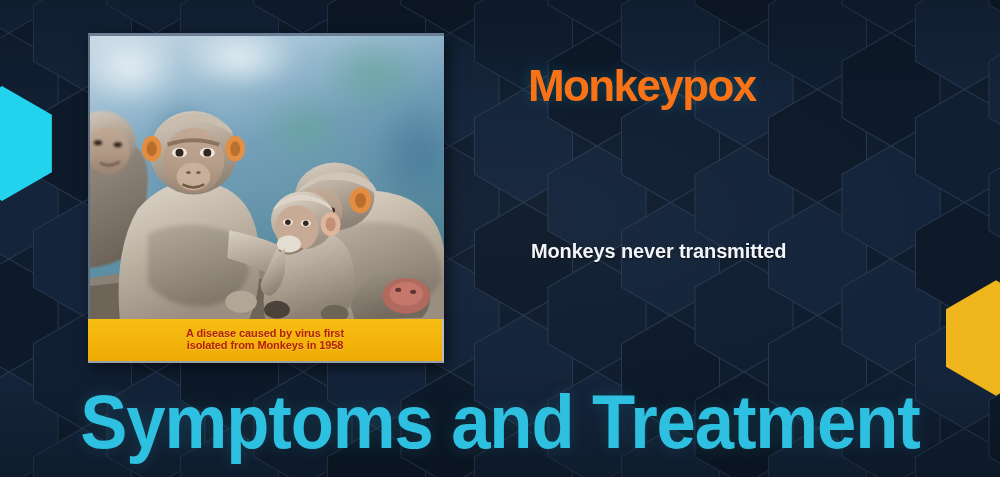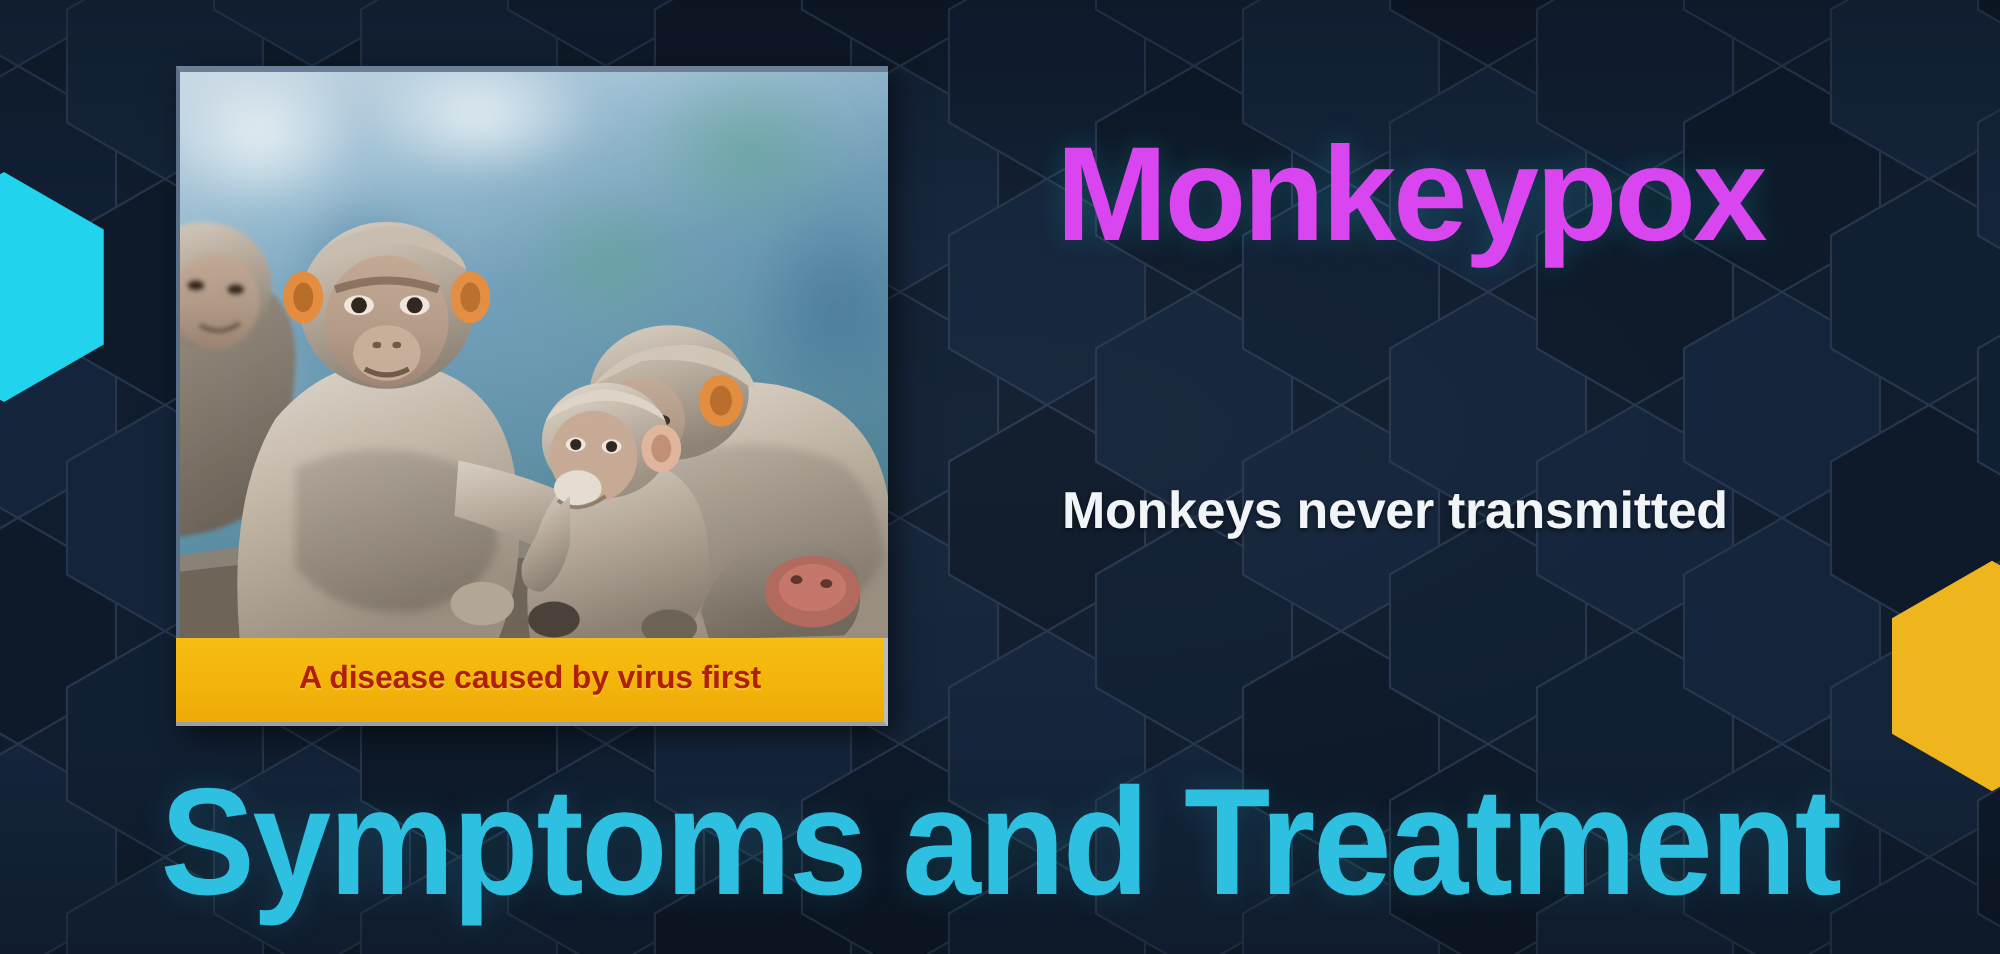--- a/index.html
+++ b/index.html
@@ -86,47 +86,47 @@
     border-bottom: 2px solid #9aa0a8;
     display: flex;
     flex-direction: column;
     align-items: center;
     justify-content: center;
     line-height: 1.08;
   }
   #caption .cap-line {
     color: #b02008;
     font-weight: bold;
-    font-size: 16px;
+    font-size: 11px;
     letter-spacing: -0.1px;
     white-space: nowrap;
     text-shadow: 0 1px 0 rgba(255,220,120,0.45);
   }
 
   
   #title {
     position: absolute;
     left: 528px;
     top: 64px;
     z-index: 4;
-    color: #d946ef;
-    font-size: 67px;
+    color: #f97316;
+    font-size: 44px;
     font-weight: bold;
     letter-spacing: -1.6px;
     line-height: 1;
     white-space: nowrap;
     text-shadow: 0 0 14px rgba(34,211,238,0.22);
   }
   #subtitle {
     position: absolute;
     left: 531px;
     top: 237px;
     z-index: 4;
     color: #f2f5f8;
-    font-size: 26px;
+    font-size: 20px;
     font-weight: bold;
     line-height: 1.44;
     letter-spacing: -0.15px;
     white-space: nowrap;
     text-shadow: 0 1px 2px rgba(0,0,0,0.6);
   }
 
   
   #bottom-heading {
     position: absolute;
@@ -428,20 +428,21 @@
           <ellipse cx="188" cy="276" rx="13" ry="9" fill="#4a4139"></ellipse>
           <ellipse cx="246" cy="280" rx="14" ry="9" fill="#6d6458"></ellipse>
         </g>
 
         <rect x="0" y="0" width="356" height="286" fill="url(#blob1)" opacity="0.06"></rect>
       </svg>
     </div>
 
     <div id="caption">
       <div class="cap-line">A disease caused by virus first</div>
+      <div class="cap-line">isolated from Monkeys in 1958</div>
     </div>
   </div>
 
   <div id="title">Monkeypox</div>
 
   <div id="subtitle">
     <div>Monkeys never transmitted</div>
   </div>
 
   <div id="bottom-heading">Symptoms and Treatment</div>

